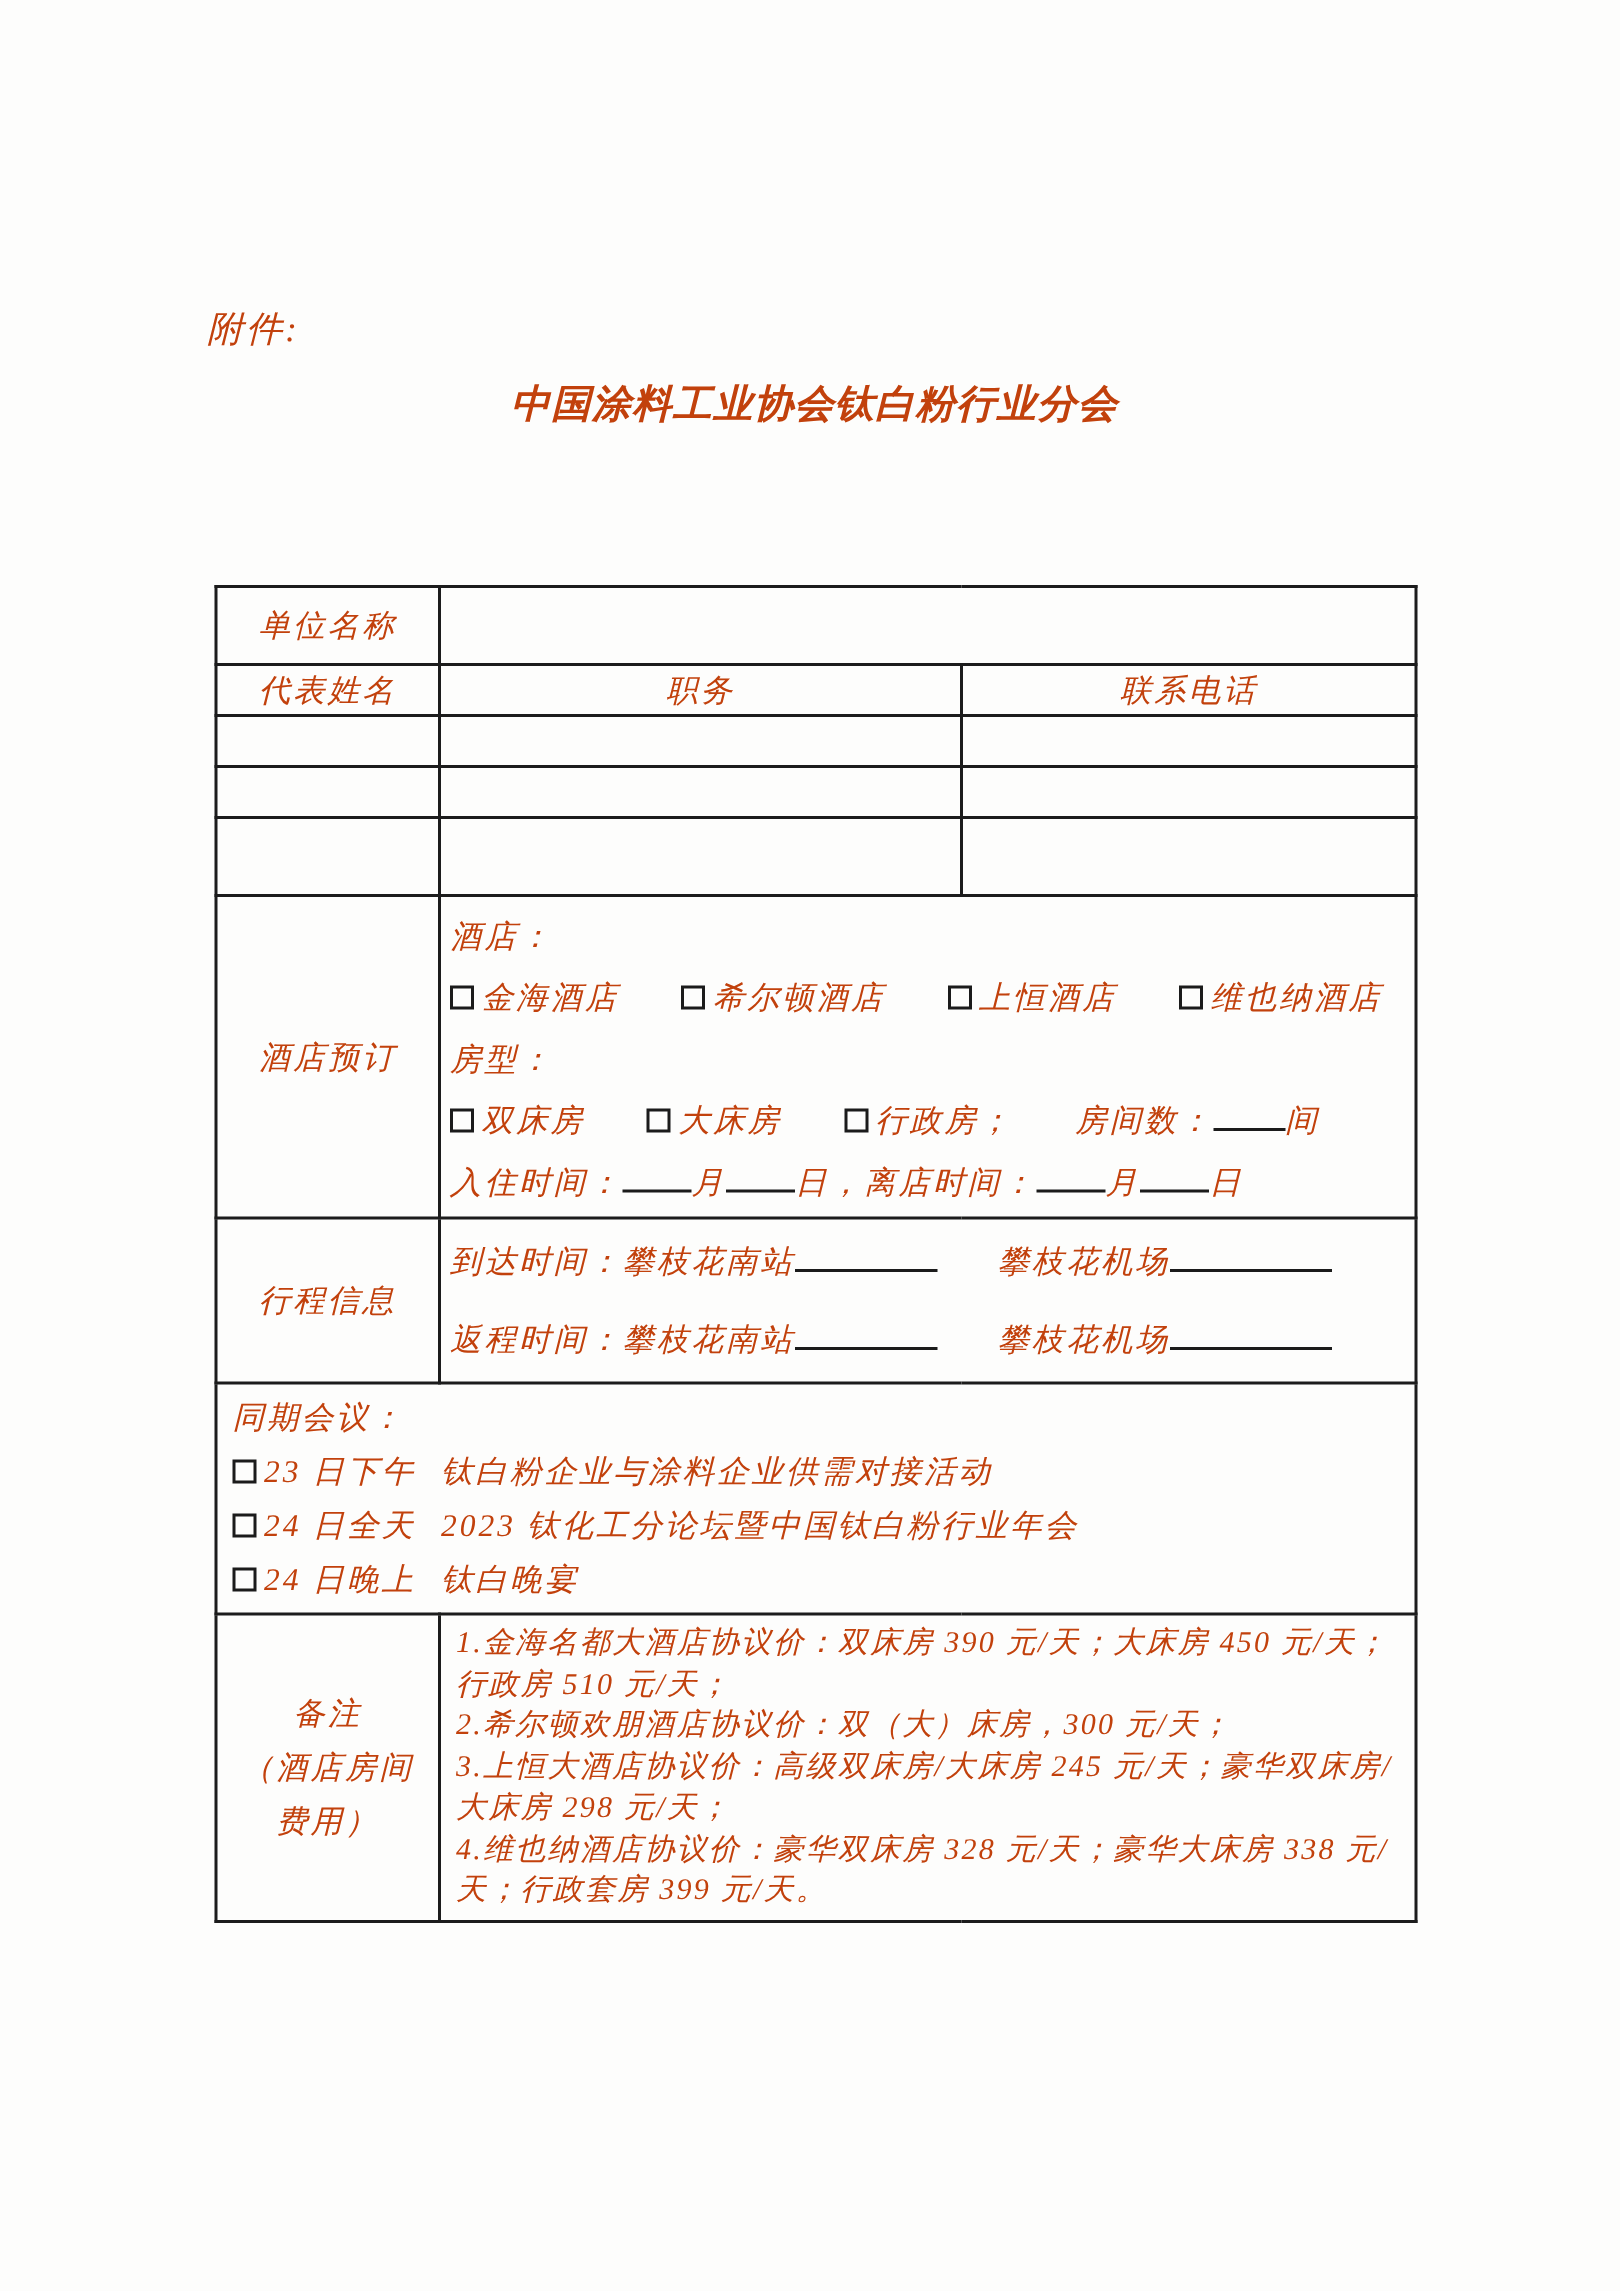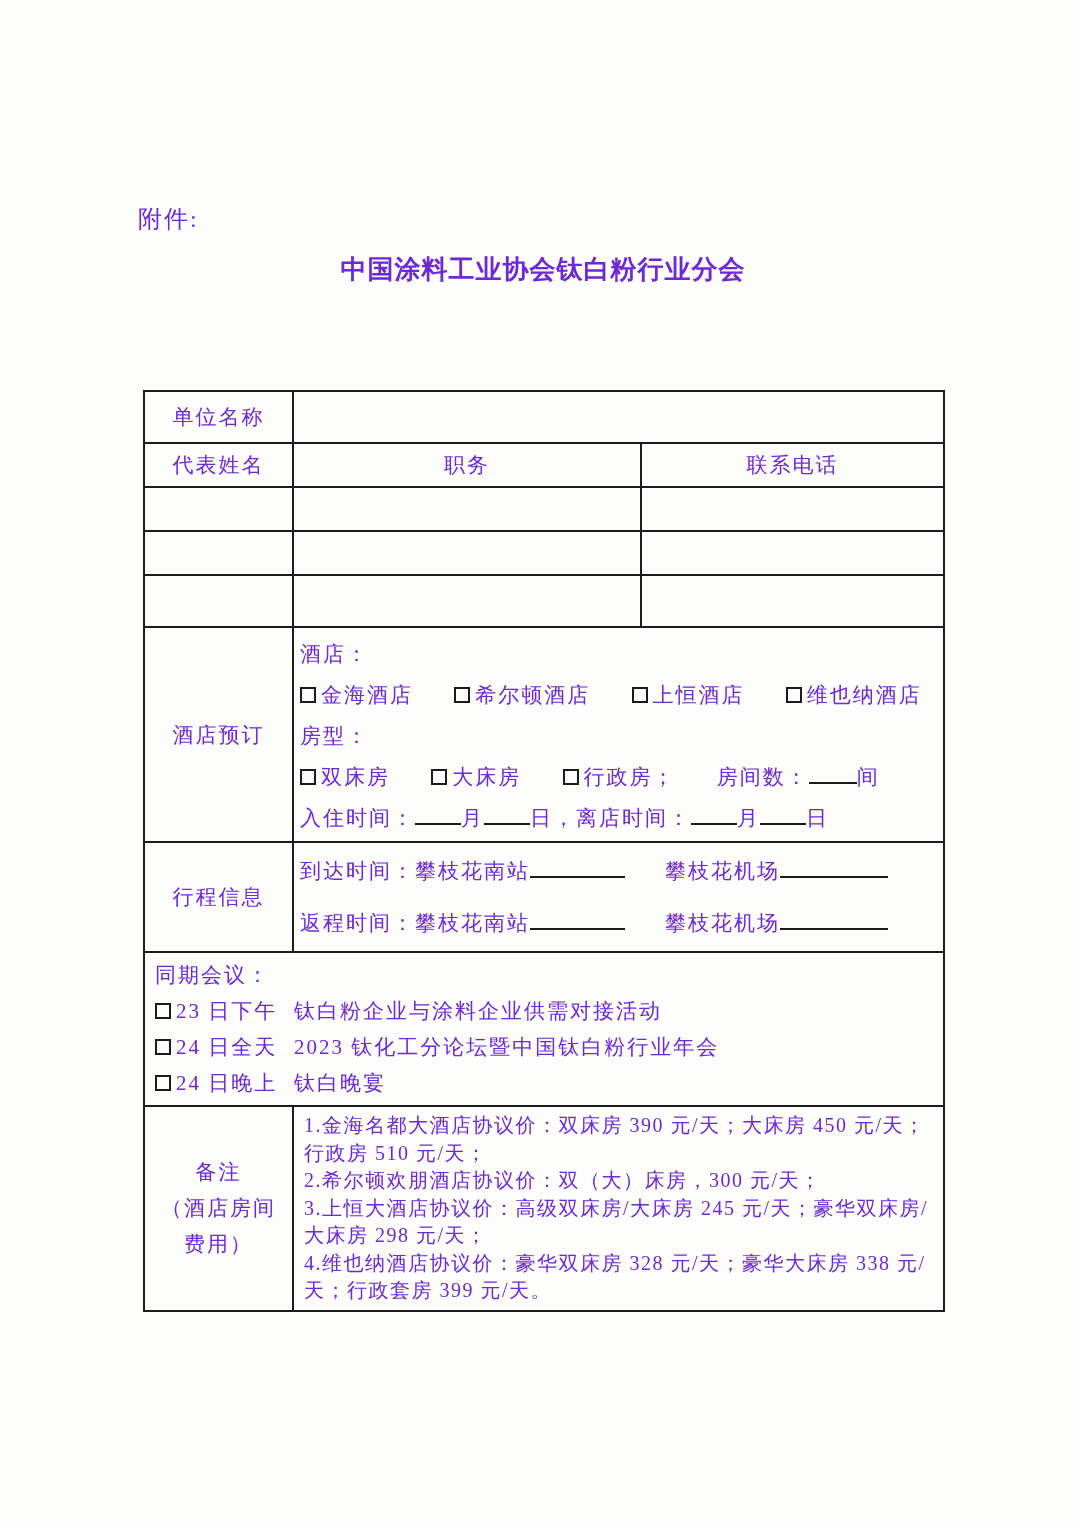--- a/index.html
+++ b/index.html
@@ -3,22 +3,23 @@
 <meta charset="utf-8">
 <style>
   * { margin: 0; padding: 0; box-sizing: border-box; }
   html, body { background: #e8e8e8; }
   .page {
     position: relative;
     width: 1080px;
     height: 1527px;
     background: #fdfdfc;
     font-family: "Liberation Serif", serif;
-    color: #6d28d9;
+    color: #c2410c;
     overflow: hidden;
+    font-style: italic;
   }
   .attachment {
     position: absolute;
     left: 138px;
     top: 203px;
     font-size: 24px;
     letter-spacing: 2px;
   }
   .titles {
     position: absolute;
@@ -46,21 +47,21 @@
     border: 2px solid #1c1c1c;
     vertical-align: middle;
     padding: 2px 6px;
   }
   td.lbl {
     text-align: center;
     padding: 2px 4px;
   }
   td.content { padding: 4px 14px; border-radius: 15px; }
   .h52  { height: 52px; }
-  .h50  { height: 44px; }
+  .h50  { height: 34px; }
   .h205 { height: 205px; }
   .h110 { height: 110px; }
   .h143 { height: 143px; }
   .h202 { height: 202px; }
   .cb {
     display: inline-block;
     width: 16px;
     height: 16px;
     border: 2px solid #1b1b1b;
     vertical-align: -1px;

